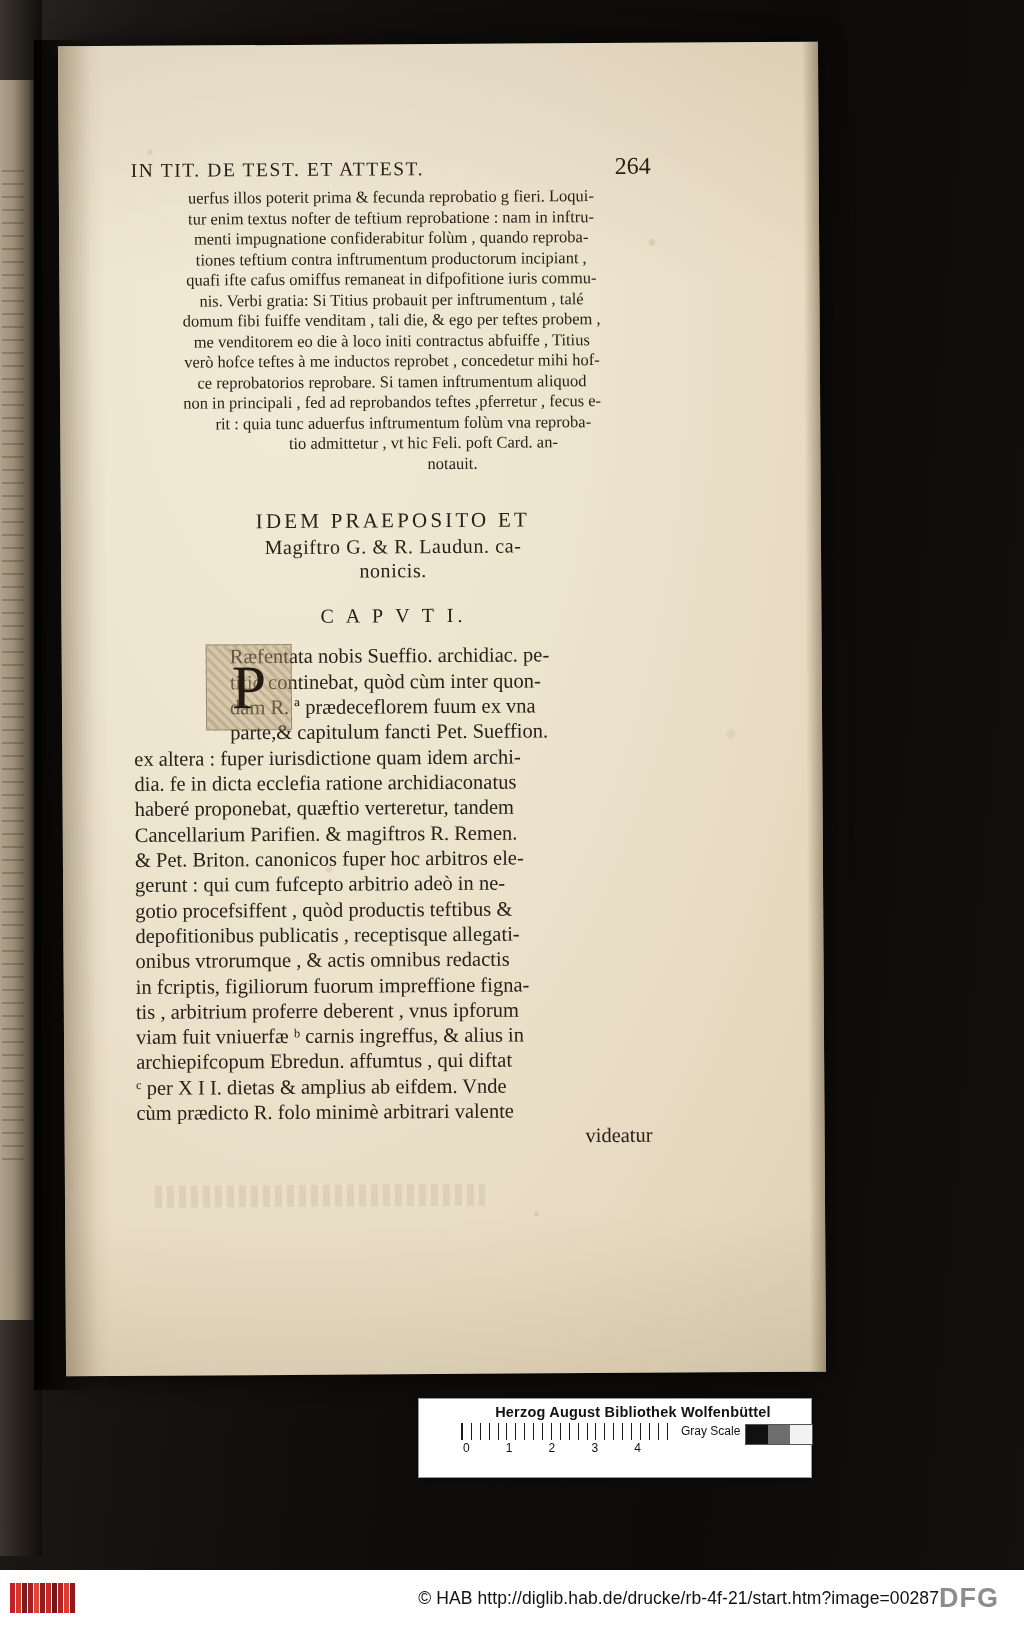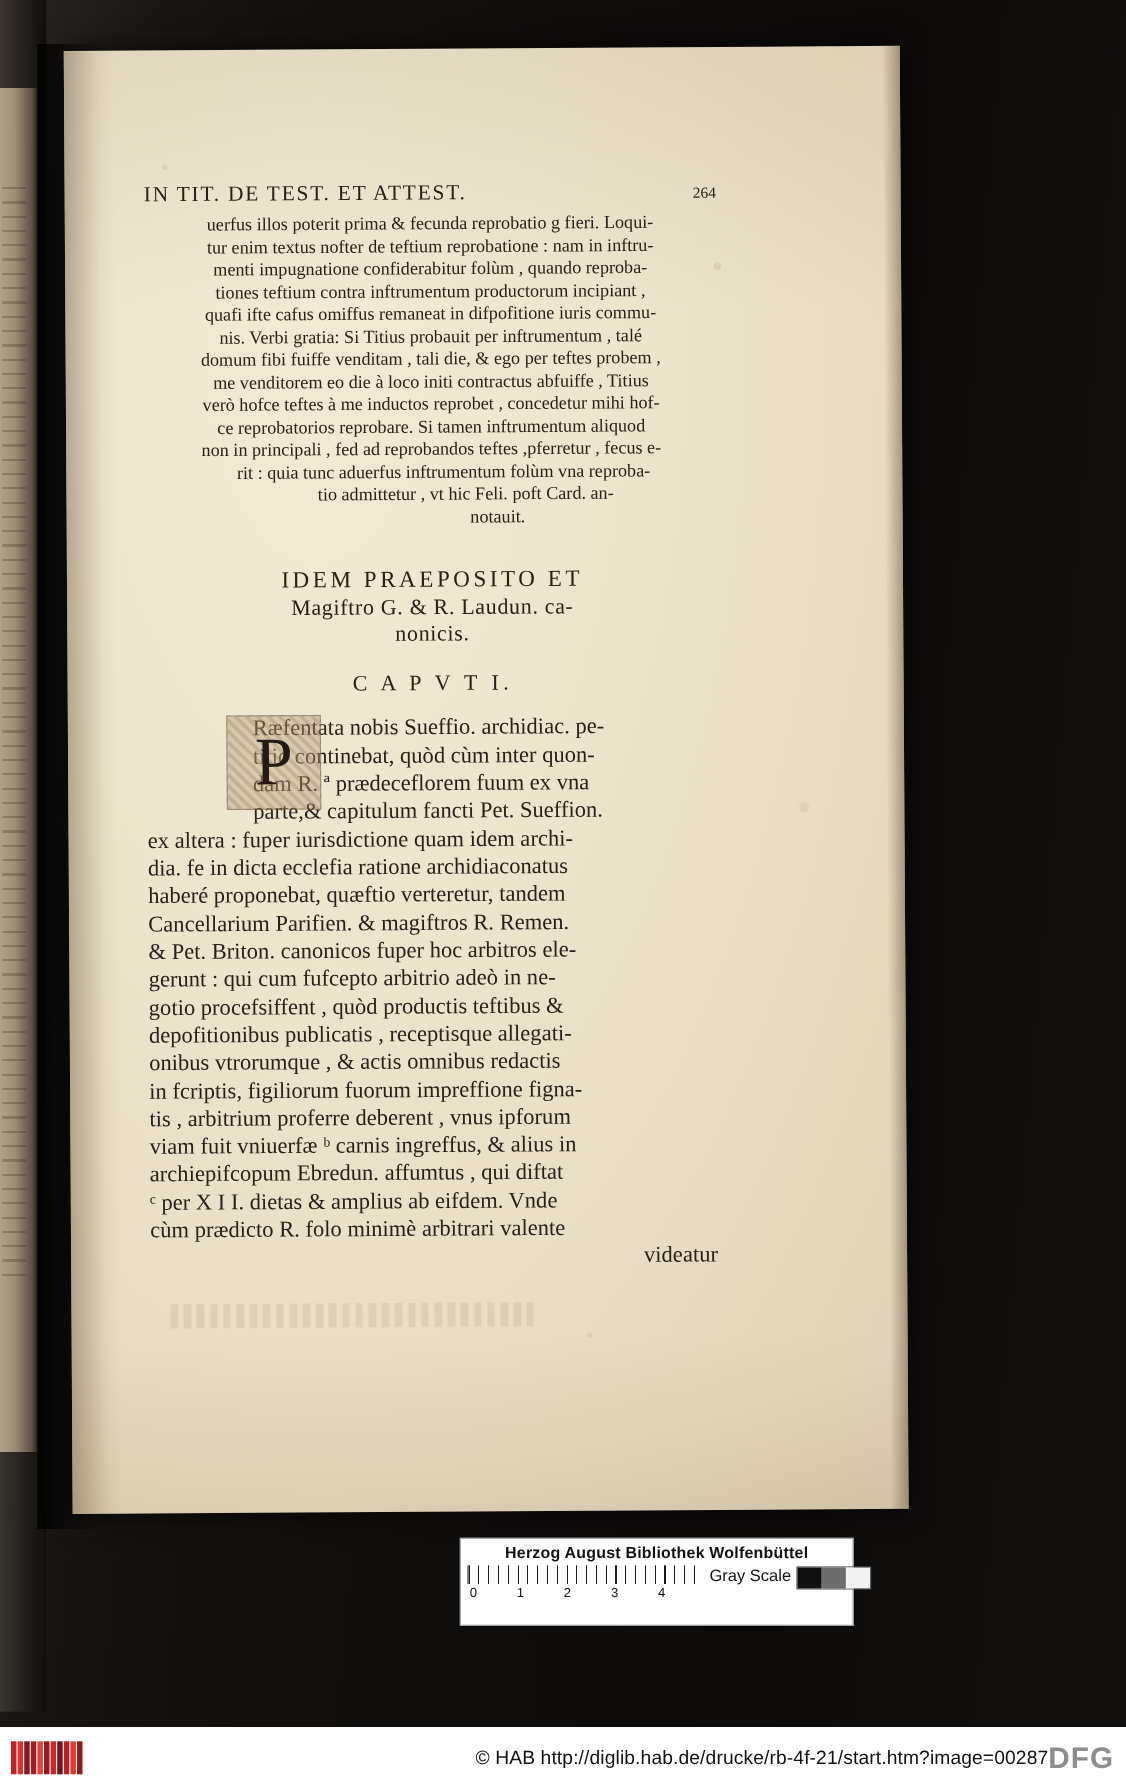--- a/index.html
+++ b/index.html
@@ -105,24 +105,23 @@
     display: flex;
     align-items: baseline;
     justify-content: space-between;
     font-size: 19px;
     letter-spacing: 1.6px;
     font-variant: small-caps;
     white-space: nowrap;
   }
   #running-head-title { font-size: 19.5px; }
   #page-number {
-    font-size: 14px;
+    font-size: 24px;
     letter-spacing: 0;
     margin-left: 16px;
-    margin-top: 16px;
   }
 
   
   #marginal-note {
     position: absolute;
     left: 612px;
     top: 140px;
     width: 150px;
     font-size: 12.5px;
     line-height: 1.22;
@@ -226,20 +225,21 @@
   #grayscale-card {
     position: absolute;
     left: 418px;
     top: 1398px;
     width: 356px;
     height: 78px;
     background: #fff;
     border: 1px solid #9a9a9a;
     box-shadow: 0 1px 5px rgba(0,0,0,.6);
     font-family: "Liberation Sans", sans-serif;
+    padding-left: 36px;
   }
   #library-name {
     text-align: center;
     font-size: 14.5px;
     font-weight: bold;
     color: #111;
     padding-top: 5px;
     letter-spacing: .2px;
   }
   #card-lower {
@@ -255,21 +255,21 @@
     border-left: 1px solid #1a1a1a;
   }
   #ruler-labels {
     display: flex;
     font-size: 12px;
     color: #111;
     margin-top: 1px;
   }
   #ruler-labels span { width: 44.5px; text-align: left; padding-left: 2px; }
   #gray-label {
-    font-size: 15px;
+    font-size: 12px;
     color: #111;
     margin: 1px 5px 0 6px;
     white-space: nowrap;
   }
   #gray-patches {
     display: flex;
     border: 1px solid #555;
     height: 19px;
     margin-top: 1px;
   }
@@ -296,21 +296,21 @@
   }
   #colour-bars i { display: block; width: 5px; height: 100%; }
   #footer-credit {
     flex: 1;
     text-align: right;
     font-size: 17.5px;
     color: #111;
     letter-spacing: .1px;
   }
   #dfg-logo {
-    margin-right: 11px;
+    margin-right: 25px;
     font-size: 27px;
     font-weight: bold;
     color: #8d8d8d;
     letter-spacing: 1px;
   }
 </style>
 </head>
 <body>
 
 <div id="scan-background">

